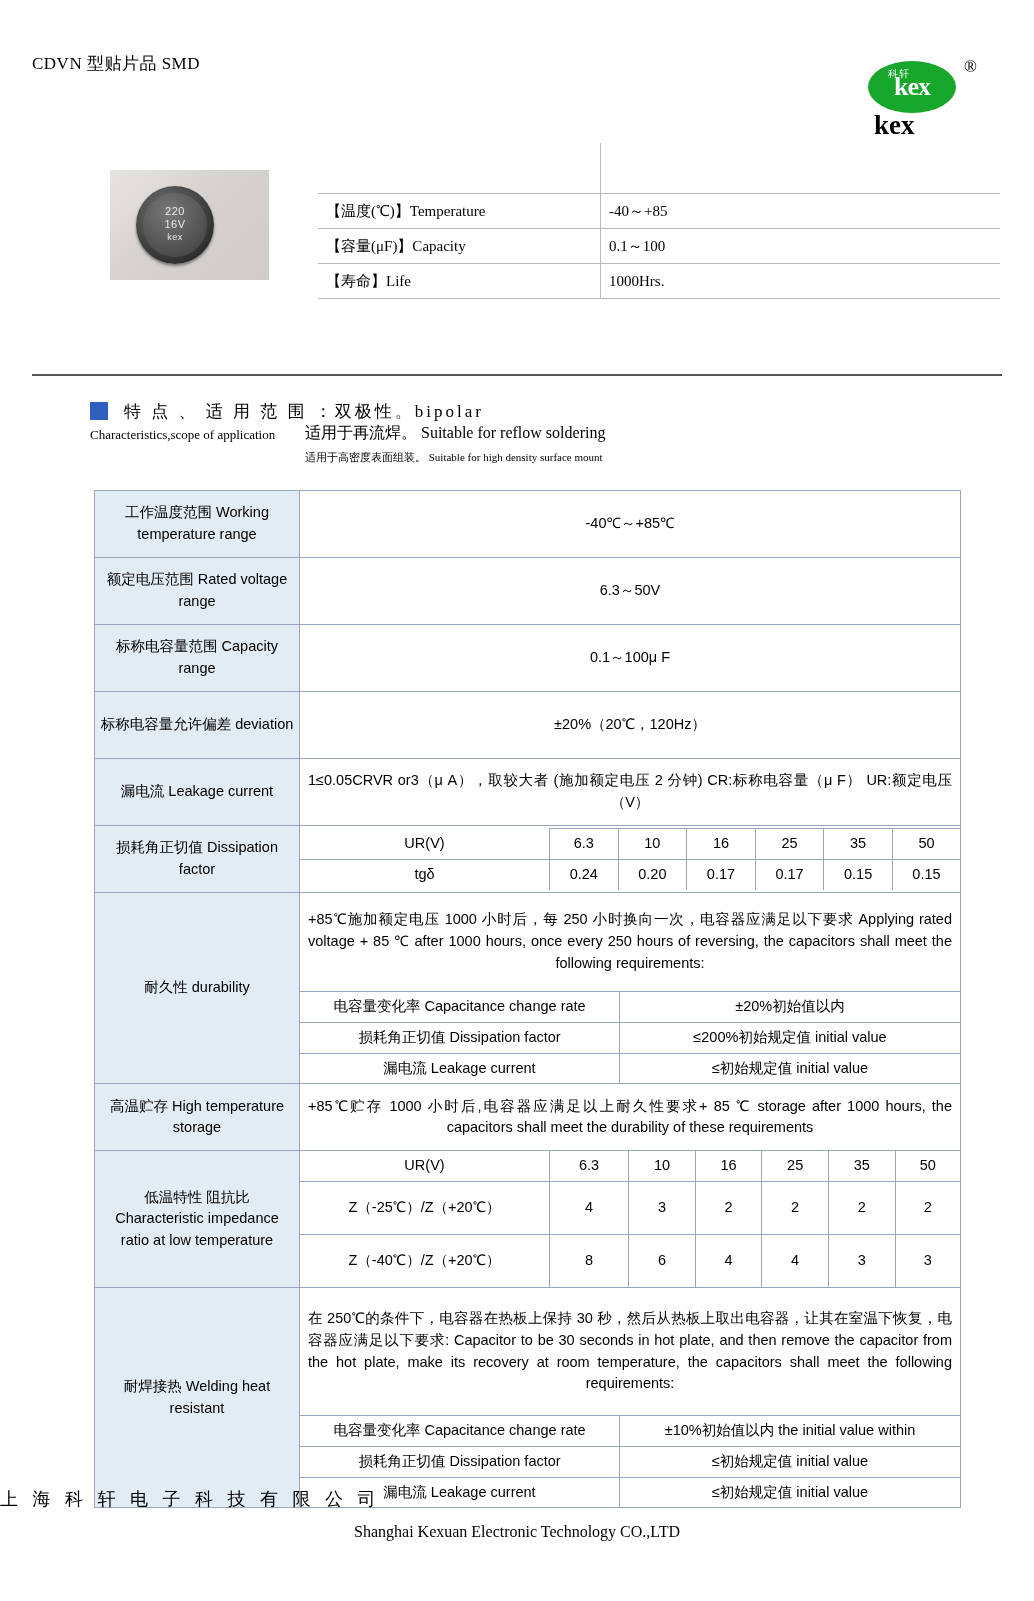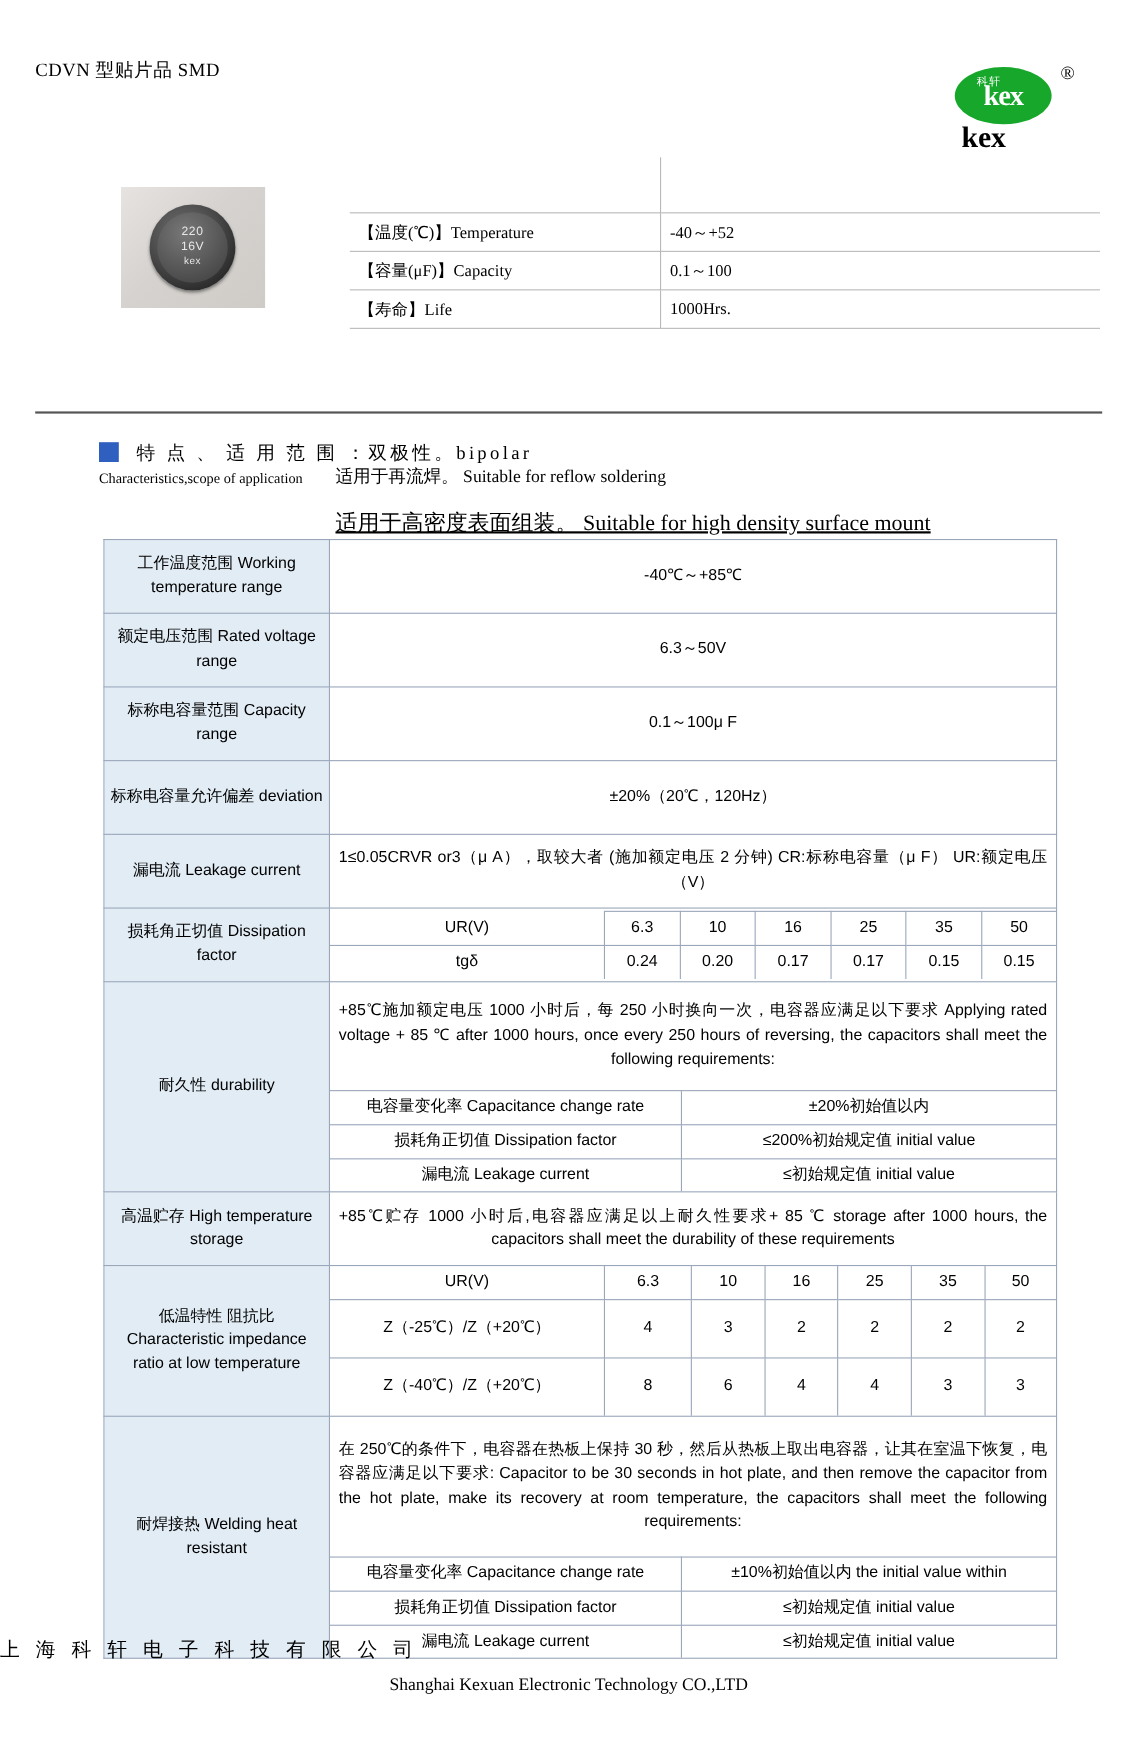--- a/index.html
+++ b/index.html
@@ -83,20 +83,21 @@
 
   
   .photo-box {
     position: absolute;
     top: 170px;
     left: 110px;
     width: 131px;
     height: 110px;
     background: linear-gradient(135deg,#e6e3e0 0%,#d5d2cf 45%,#cfccc8 100%);
     overflow: hidden;
+    padding-left: 28px;
   }
   .cap-body {
     position: absolute;
     top: 16px;
     left: 26px;
     width: 78px;
     height: 78px;
     border-radius: 50%;
     background: radial-gradient(circle at 38% 32%, #6e6e6e 0%, #4a4a4a 45%, #2d2d2d 75%, #1c1c1c 100%);
     box-shadow: 0 2px 3px rgba(0,0,0,0.45);
@@ -168,24 +169,23 @@
   .char-sub {
     font-size: 13px;
     margin-top: 4px;
   }
   .char-line2 {
     font-size: 16px;
     margin-left: 215px;
     margin-top: -20px;
   }
   .char-line3 {
-    font-size: 20px;
+    font-size: 11px;
     margin-left: 215px;
-    margin-top: 18px;
-    text-decoration: underline;
+    margin-top: 6px;
   }
 
   
   .feat-table {
     position: absolute;
     top: 490px;
     left: 94px;
     width: 866px;
     border-collapse: collapse;
     table-layout: fixed;
@@ -277,21 +277,21 @@
   </div>
 
   <table class="spec-table">
     <tbody>
         <tr>
       <td class="lbl"></td>
       <td class="val"></td>
     </tr>
     <tr>
       <td class="lbl">【温度(℃)】Temperature</td>
-      <td class="val">-40～+52</td>
+      <td class="val">-40～+85</td>
     </tr>
     <tr>
       <td class="lbl">【容量(μF)】Capacity</td>
       <td class="val">0.1～100</td>
     </tr>
     <tr>
       <td class="lbl">【寿命】Life</td>
       <td class="val">1000Hrs.</td>
     </tr>
   </tbody>

